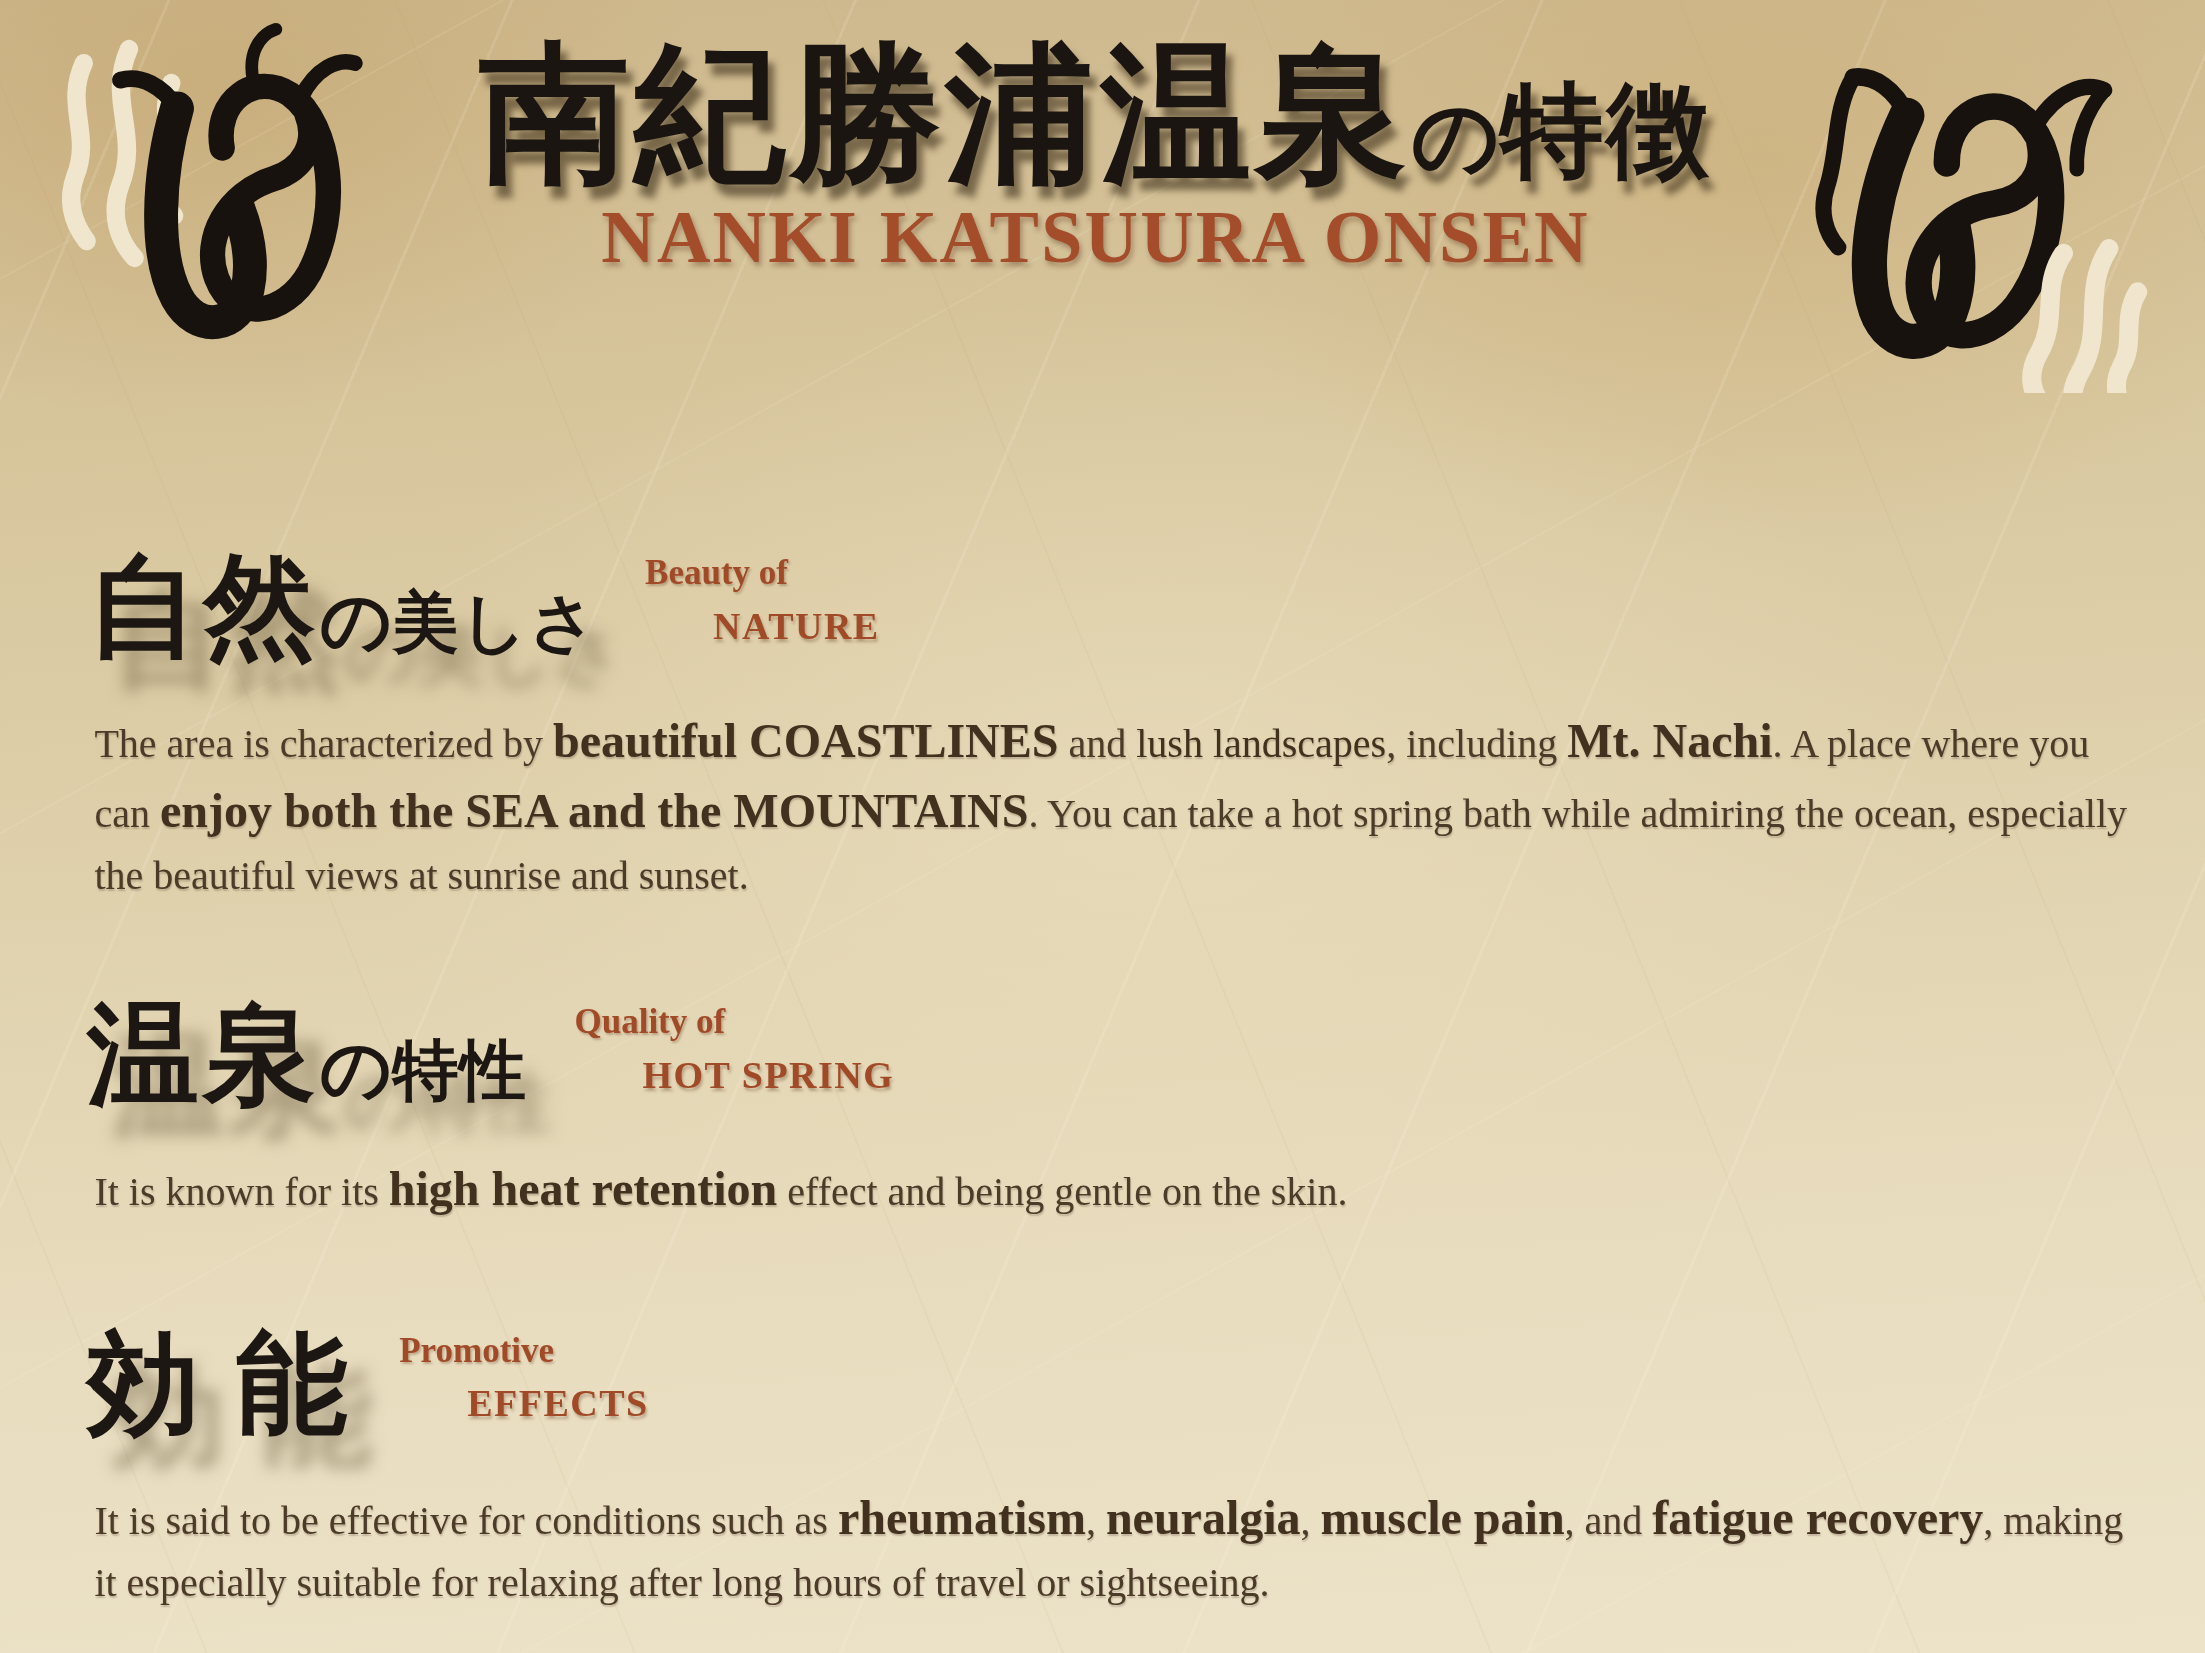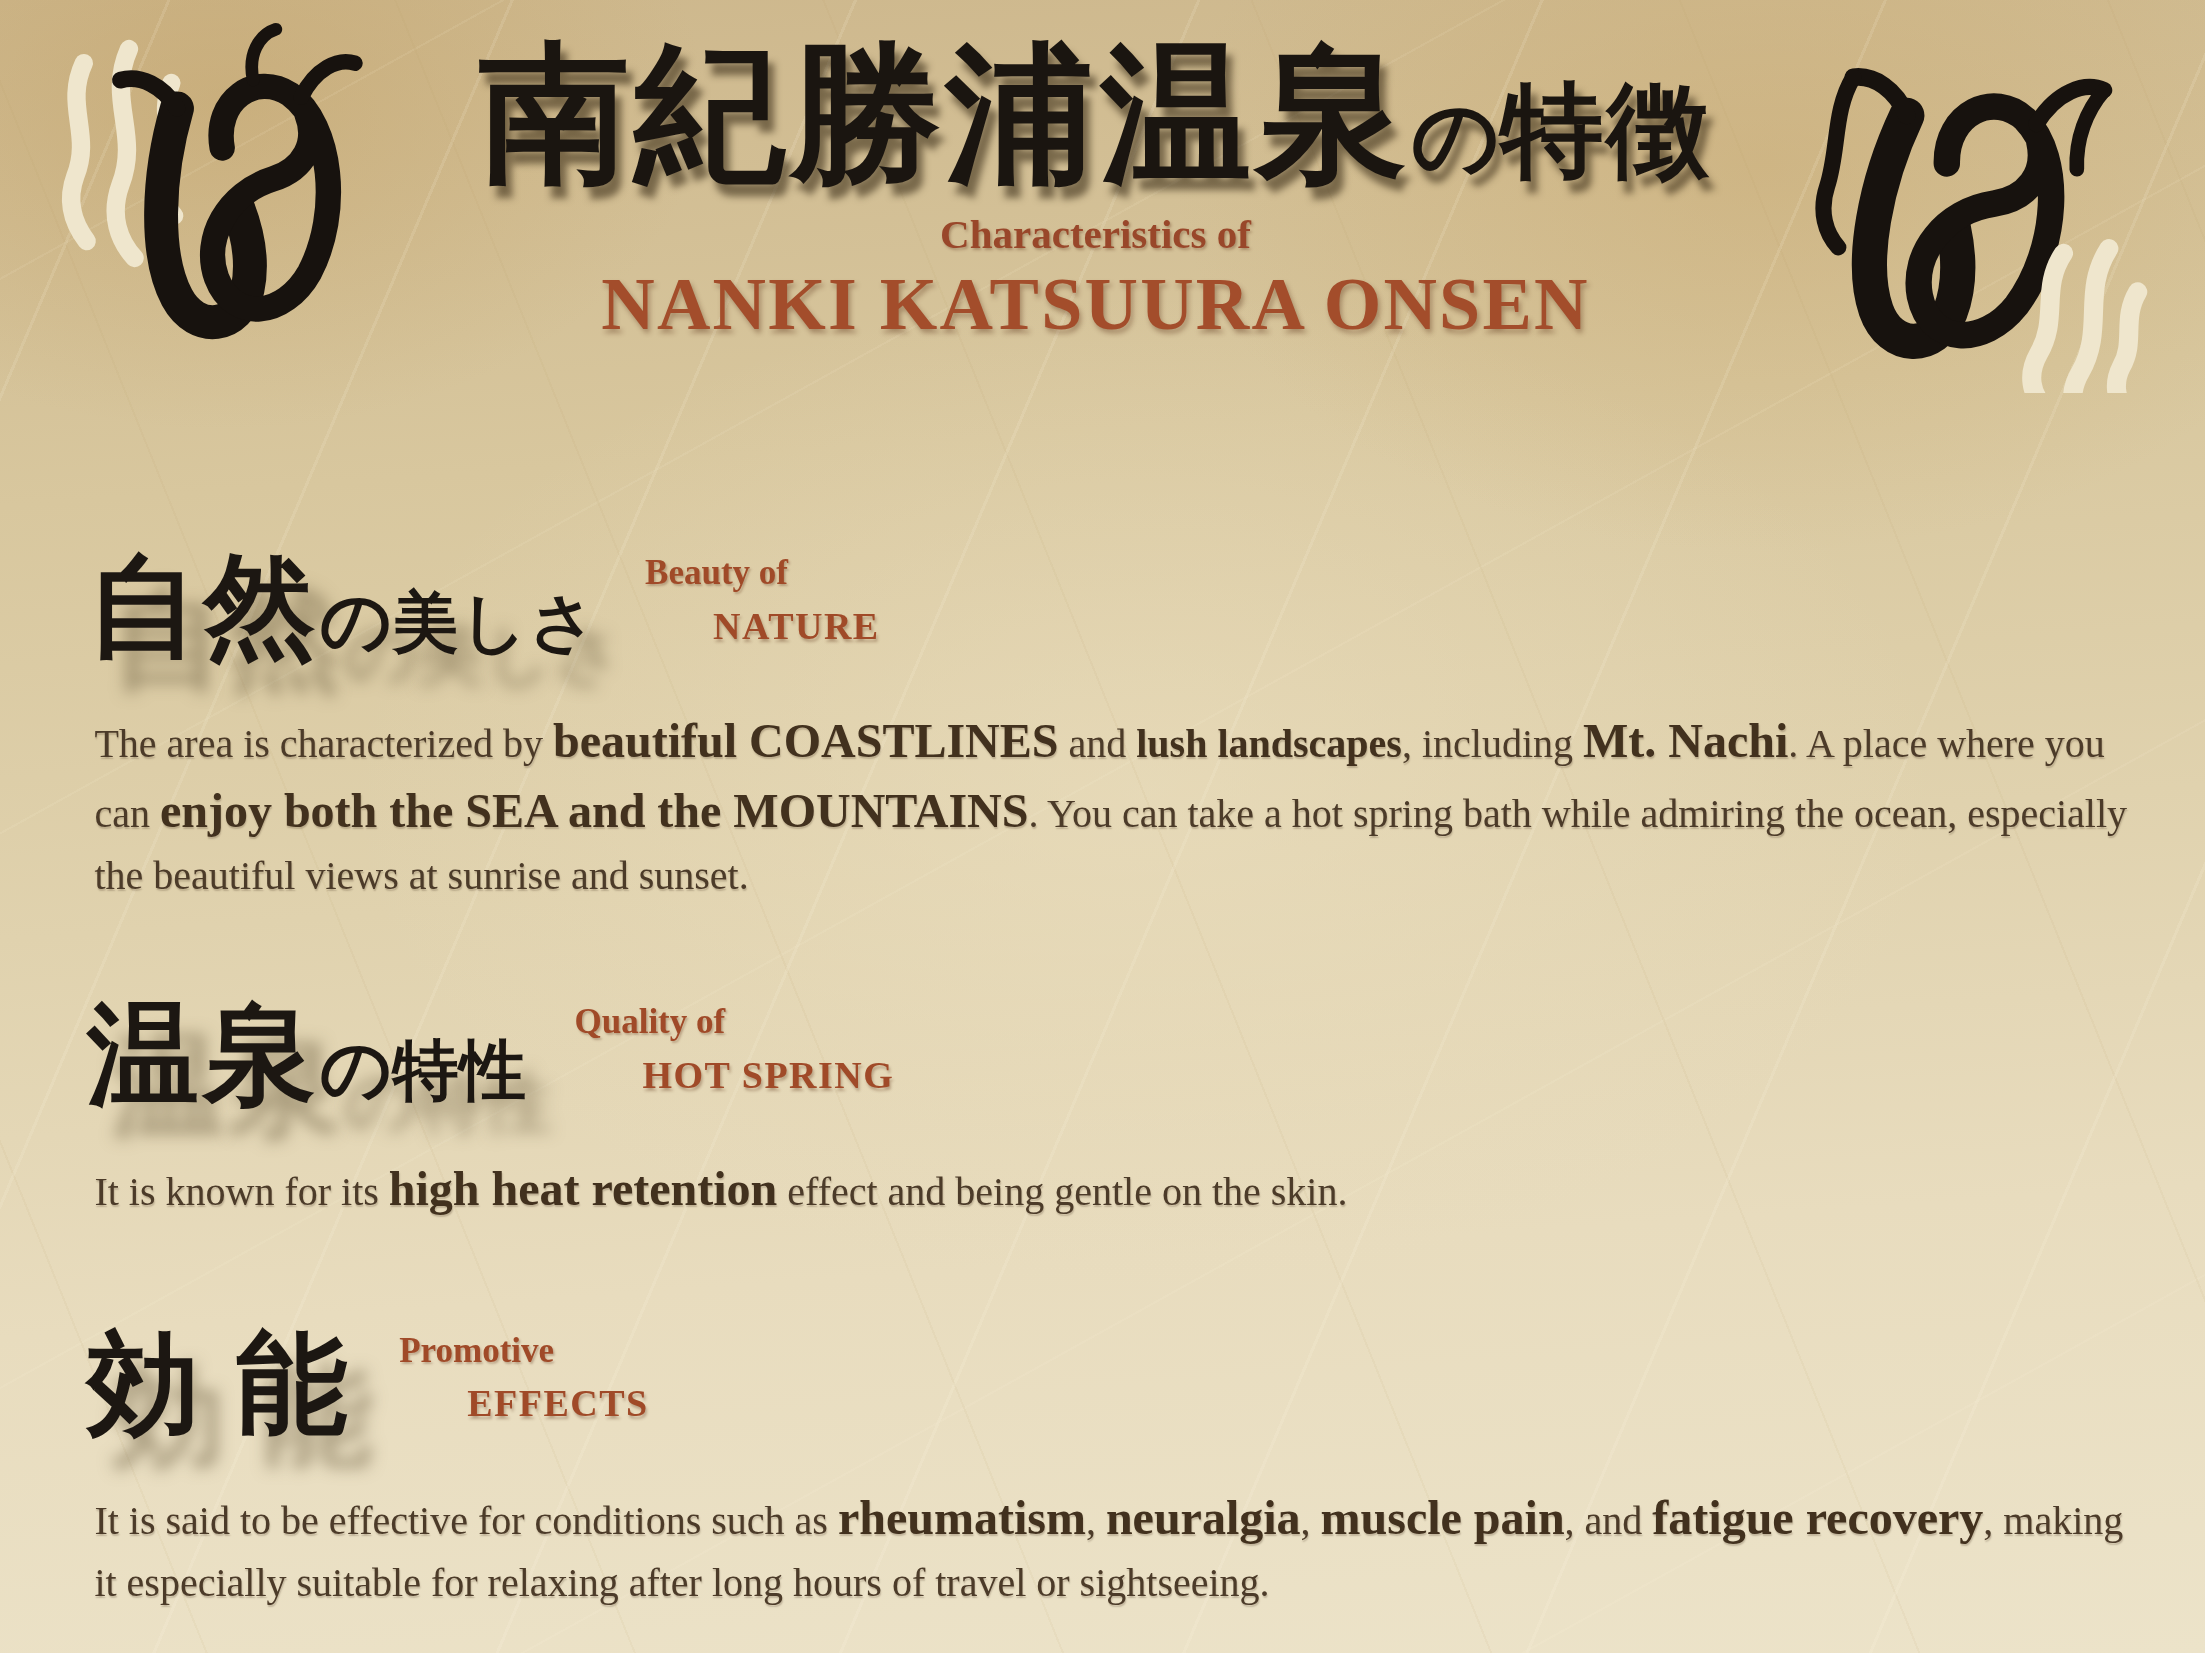--- a/index.html
+++ b/index.html
@@ -47,21 +47,21 @@
   .jp-heading .sz-xl{font-size:112px;letter-spacing:4.4px;}
   .jp-heading .sz-sm{font-size:71px;}
   .jp-heading .sz-md{font-size:66px;letter-spacing:1.5px;}
   .en-label{margin-left:47px;margin-top:2.9px;color:#a04a28;}
   .en-small{font-size:35px;font-weight:bold;text-shadow:1.5px 2.2px 2.2px rgba(88,44,20,.3);}
   .en-large{font-size:38px;font-weight:bold;margin-left:68px;margin-top:10.3px;letter-spacing:1.5px;
     text-shadow:1.5px 2.9px 2.9px rgba(88,44,20,.32);}
   .body-para{margin:43px 0 0 7.4px;font-size:40px;line-height:1.47;color:#4c3b29;max-width:2088px;
     text-shadow:0.7px 1.5px 1.5px rgba(70,52,30,.25);}
   .seg-strong{font-weight:bold;font-size:48px;color:#42311e;text-align:right;}
-  .seg-bold{font-weight:bold;color:#42311e;}
+  .seg-bold{font-weight:normal;color:#42311e;}
 
   
   .steam-cream{stroke:#efe6cd;stroke-width:13;fill:none;stroke-linecap:round;}
   .yu-ink{stroke:#17120e;fill:none;stroke-linecap:round;}
 </style>
 </head>
 <body>
 
 <div class="texture"></div>
 
@@ -81,21 +81,20 @@
           <path class="yu-ink" stroke-width="18" d="M128,92 C122,58 152,38 176,54 C206,76 212,138 190,180 C172,212 136,216 124,184 C114,156 132,124 164,114 C186,107 196,88 188,68"></path>
           <path class="yu-ink" stroke-width="11" d="M184,56 C194,36 210,28 222,32"></path>
           <path class="yu-ink" stroke-width="9" d="M150,44 C146,26 154,12 166,8"></path>
           <path class="yu-ink" stroke-width="12" d="M96,64 C86,48 70,40 56,44"></path>
         </g>
       </svg>
     </div>
 
     <div class="title-block">
       <h1 class="jp-title" id="jp-title"><span class="sz-xl">南紀勝浦温泉</span><span class="sz-sm">の</span><span class="sz-md">特徴</span></h1>
-      <div class="subtitle-small">Characteristics of</div>
       <div class="subtitle-large">NANKI KATSUURA ONSEN</div>
     </div>
 
     <div class="logo logo-right">
       <svg width="382" height="375" viewBox="0 0 260 255">
         <g transform="rotate(9 130 127)">
           <g>
             <path class="yu-ink" stroke-width="24" d="M76,74 C62,122 60,178 76,208 C90,234 120,230 126,202 C130,183 126,162 119,144"></path>
             <path class="yu-ink" stroke-width="18" d="M108,102 C102,68 132,48 156,64 C186,86 192,148 170,190 C152,222 116,226 104,194 C94,166 112,134 144,124 C166,117 176,98 168,78"></path>
             <path class="yu-ink" stroke-width="11" d="M164,66 C174,42 192,32 206,36"></path>

